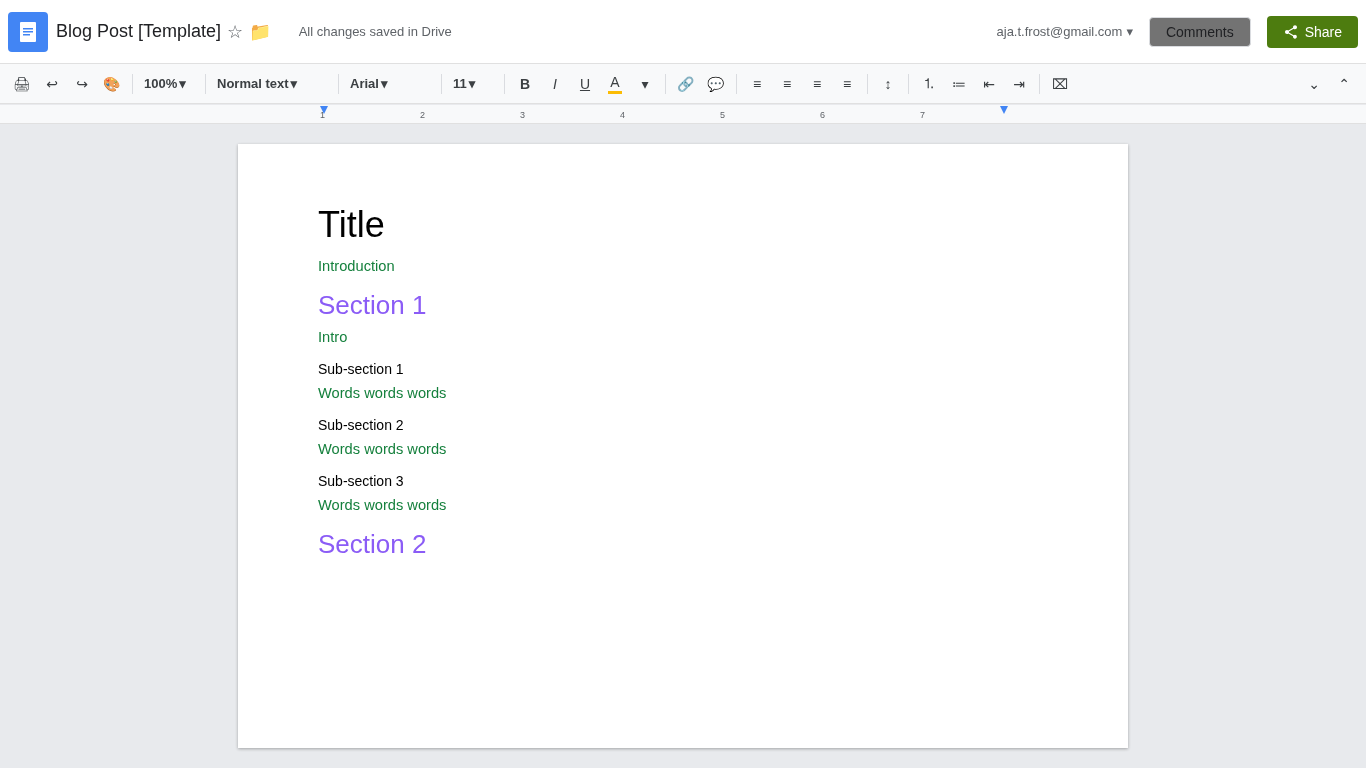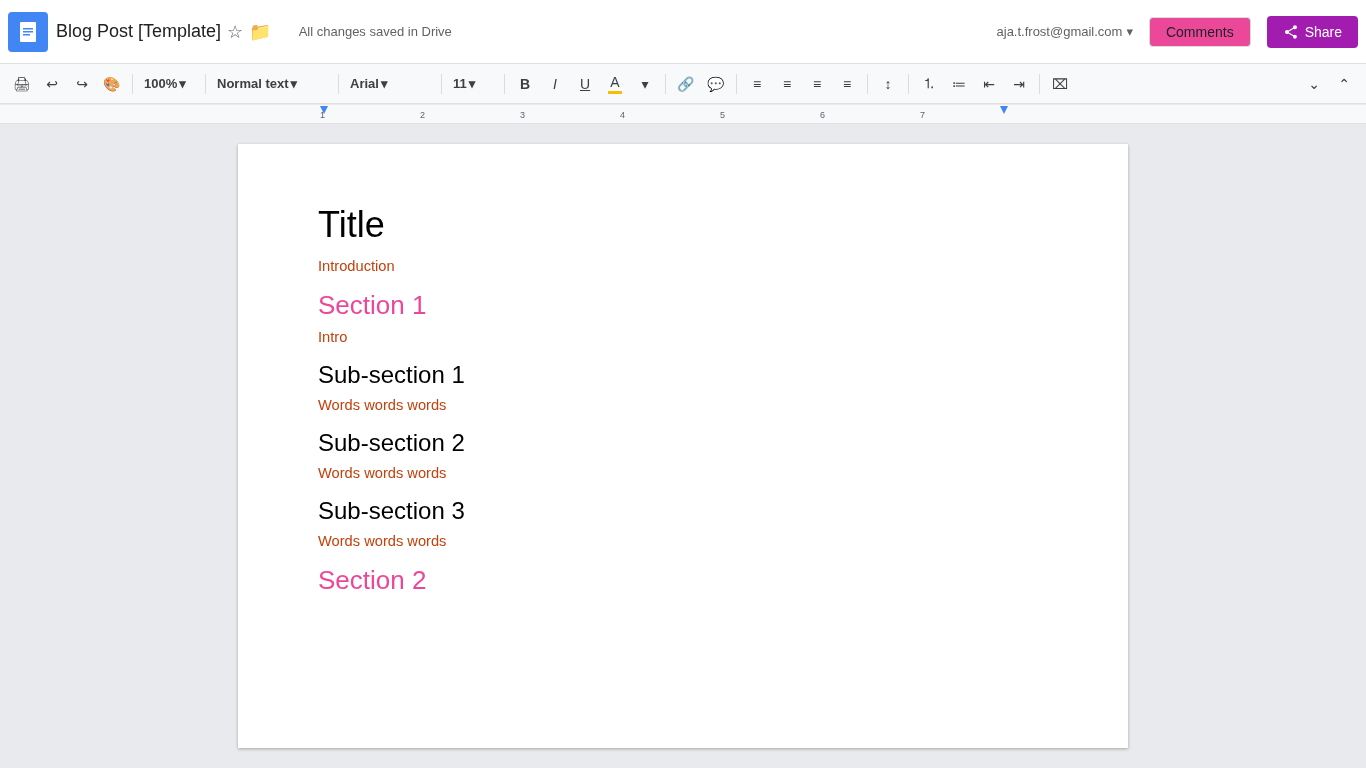--- a/index.html
+++ b/index.html
@@ -43,30 +43,30 @@
       font-size: 13px;
       color: #202124;
       padding: 4px 8px;
       cursor: pointer;
       border-radius: 4px;
     }
 
     #top-right { display: flex; align-items: center; gap: 16px; margin-left: auto; }
     #user-info { display: flex; align-items: center; gap: 4px; font-size: 13px; color: #5f6368; cursor: pointer; }
     #comments-btn {
-      background: #ec4899;
+      background: #737373;
       border: 1px solid #dadce0;
       color: #202124;
       padding: 6px 16px;
       border-radius: 4px;
       font-size: 14px;
       cursor: pointer;
     }
     #share-btn {
-      background: #a21caf;
+      background: #4d7c0f;
       color: #fff;
       border: none;
       padding: 8px 16px;
       border-radius: 4px;
       font-size: 14px;
       cursor: pointer;
       display: flex; align-items: center; gap: 6px;
     }
     #share-btn svg { width: 16px; height: 16px; fill: white; }
 
@@ -142,34 +142,34 @@
     
     .doc-title-text {
       font-size: 36px;
       font-weight: 400;
       color: #000;
       margin-bottom: 12px;
       font-family: Arial, sans-serif;
     }
     .doc-normal {
       font-size: 11pt;
-      color: #c2410c;
+      color: #15803d;
       margin-bottom: 16px;
       font-family: Arial, sans-serif;
     }
     .doc-h1 {
       font-size: 26px;
       font-weight: 400;
-      color: #ec4899;
+      color: #8b5cf6;
       margin-bottom: 8px;
       margin-top: 16px;
       font-family: Arial, sans-serif;
     }
     .doc-h2 {
-      font-size: 24px;
+      font-size: 14px;
       font-weight: 400;
       color: #000;
       margin-bottom: 8px;
       margin-top: 12px;
       font-family: Arial, sans-serif;
     }
 
     
     .ruler-svg { width: 100%; height: 20px; }
   </style>

